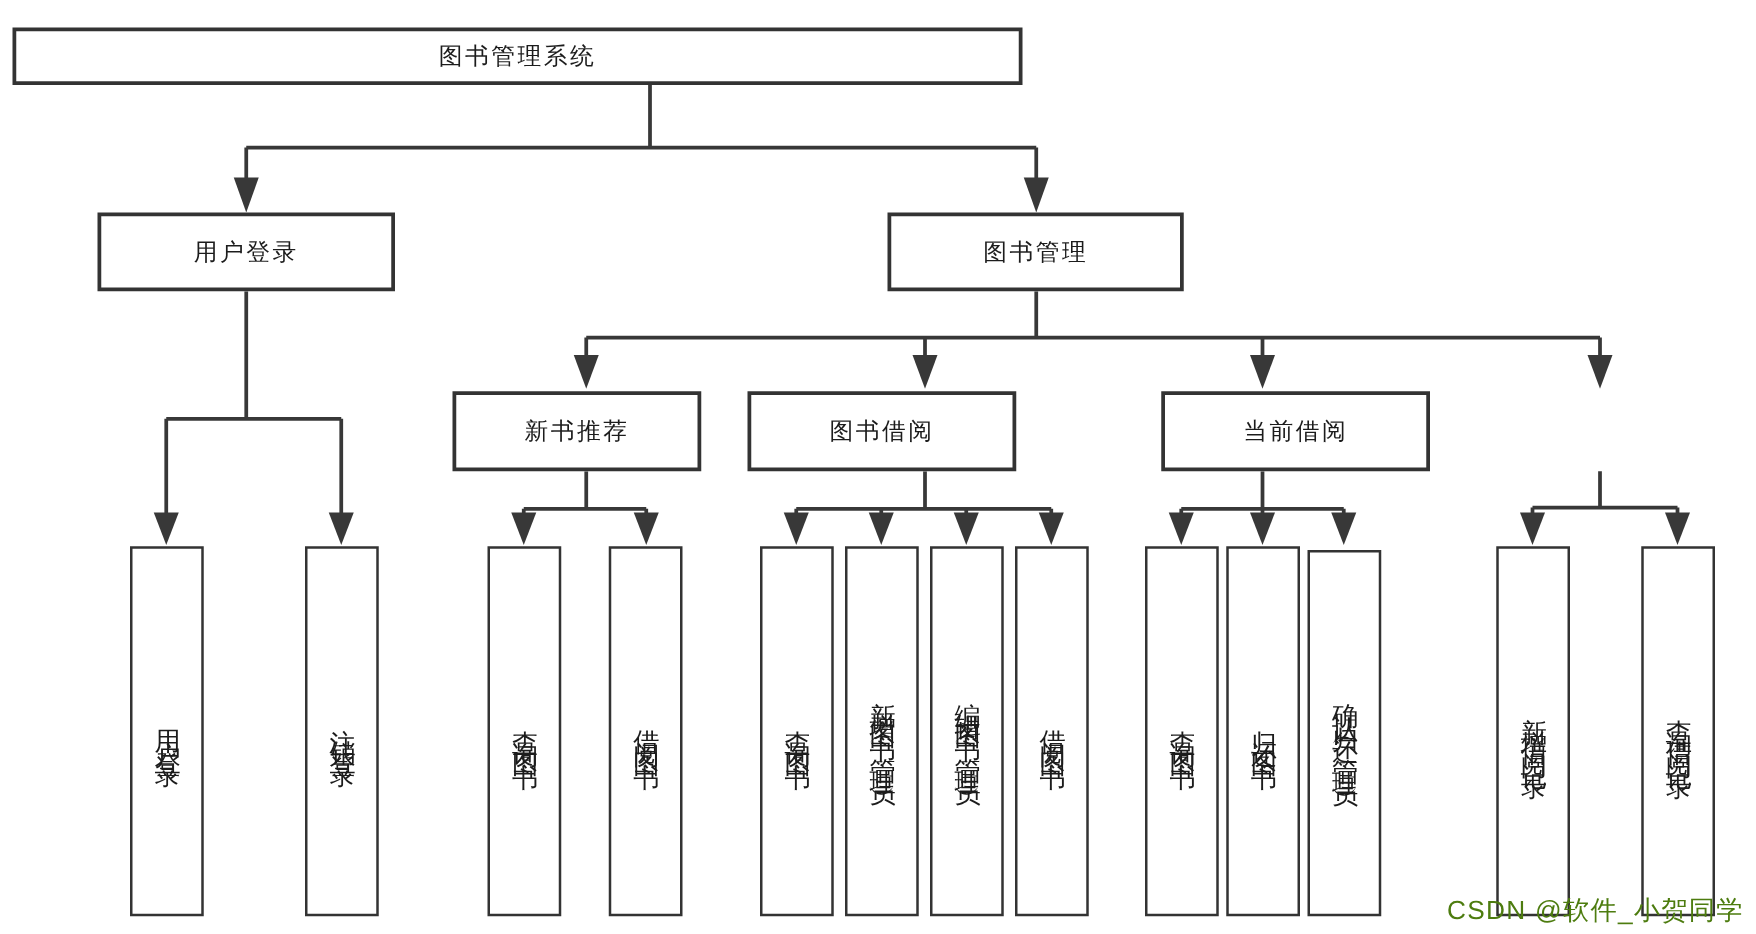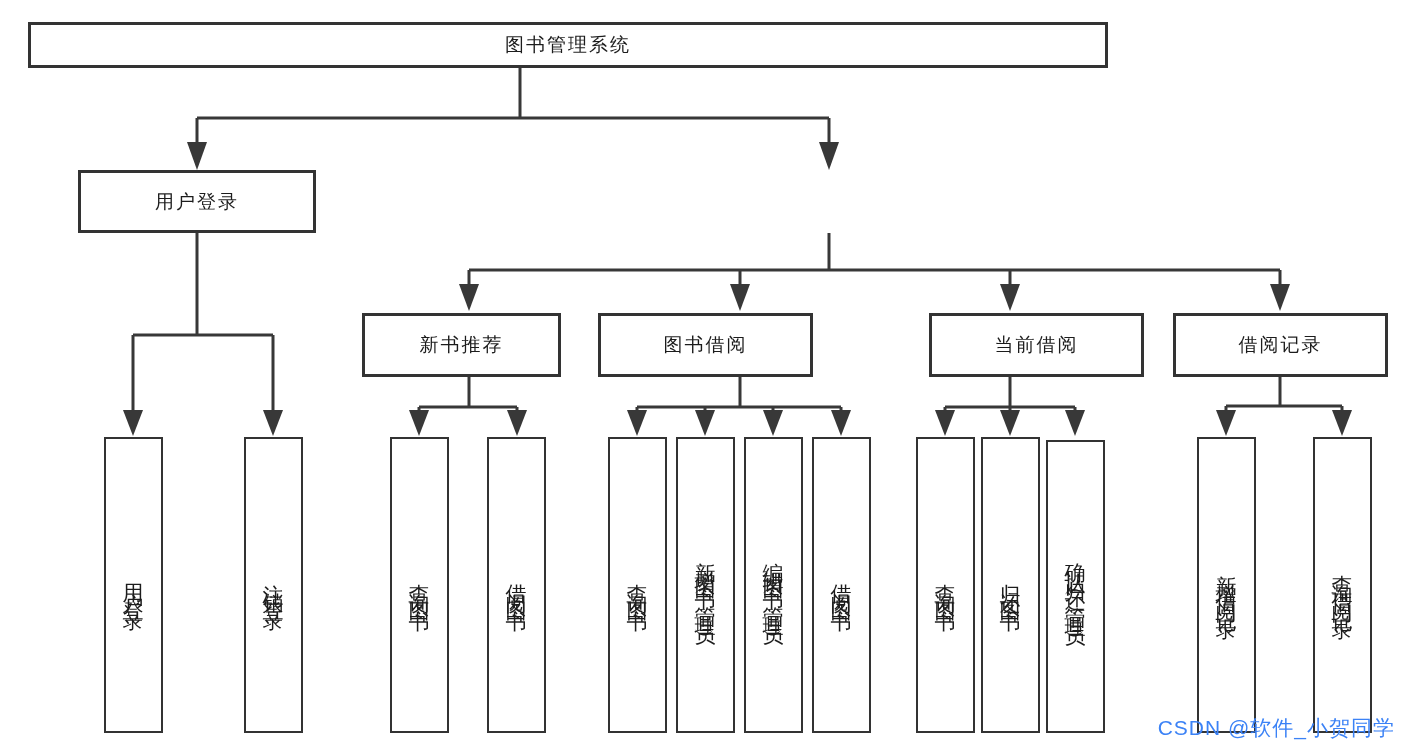--- a/index.html
+++ b/index.html
@@ -17,21 +17,21 @@
     position:absolute;box-sizing:border-box;background:#ffffff;
     border:2.5px solid #333333;display:flex;align-items:center;justify-content:center;
     top:437px;width:59px;height:296px;z-index:2;
   }
   .vnode .vtext{
     writing-mode:vertical-rl;text-orientation:upright;
     font-size:21px;letter-spacing:9px;color:#1c1c1c;line-height:1;
   }
   .watermark{
     position:absolute;top:714px;right:10px;z-index:3;
-    font-size:21px;letter-spacing:1px;color:#3b82f6;
+    font-size:21px;letter-spacing:1px;color:#4d7c0f;
   }
 </style>
 </head>
 <body>
 
 <div class="canvas">
 
   <svg class="connectors" width="1405" height="747" viewBox="0 0 1405 747">
 
     <path fill="none" stroke="#383838" stroke-width="3" d="
@@ -67,28 +67,28 @@
     <polygon fill="#383838" points="695,410 715,410 705,436"></polygon>
     <polygon fill="#383838" points="763,410 783,410 773,436"></polygon>
     <polygon fill="#383838" points="831,410 851,410 841,436"></polygon>
     <polygon fill="#383838" points="935,410 955,410 945,436"></polygon>
     <polygon fill="#383838" points="1000,410 1020,410 1010,436"></polygon>
     <polygon fill="#383838" points="1065,410 1085,410 1075,436"></polygon>
     <polygon fill="#383838" points="1216,410 1236,410 1226,436"></polygon>
     <polygon fill="#383838" points="1332,410 1352,410 1342,436"></polygon>
   </svg>
 
-  <div class="hnode" style="left:28px;top:22px;width:1080px;height:46px;">图书管理系统</div>
+  <div class="hnode" style="left:10px;top:22px;width:808px;height:46px;">图书管理系统</div>
 
   <div class="hnode" style="left:78px;top:170px;width:238px;height:63px;">用户登录</div>
+  <div class="hnode" style="left:710px;top:170px;width:237px;height:63px;">图书管理</div>
 
   <div class="hnode" style="left:362px;top:313px;width:199px;height:64px;">新书推荐</div>
   <div class="hnode" style="left:598px;top:313px;width:215px;height:64px;">图书借阅</div>
   <div class="hnode" style="left:903px;top:313px;width:215px;height:64px;margin-left:26px;">当前借阅</div>
-  <div class="hnode" style="left:1173px;top:313px;width:215px;height:64px;">借阅记录</div>
 
   <div class="vnode" style="left:104px;">
     <span class="vtext">用户登录</span>
   </div>
   <div class="vnode" style="left:244px;">
     <span class="vtext">注销登录</span>
   </div>
 
   <div class="vnode" style="left:390px;">
     <span class="vtext">查询图书</span>

